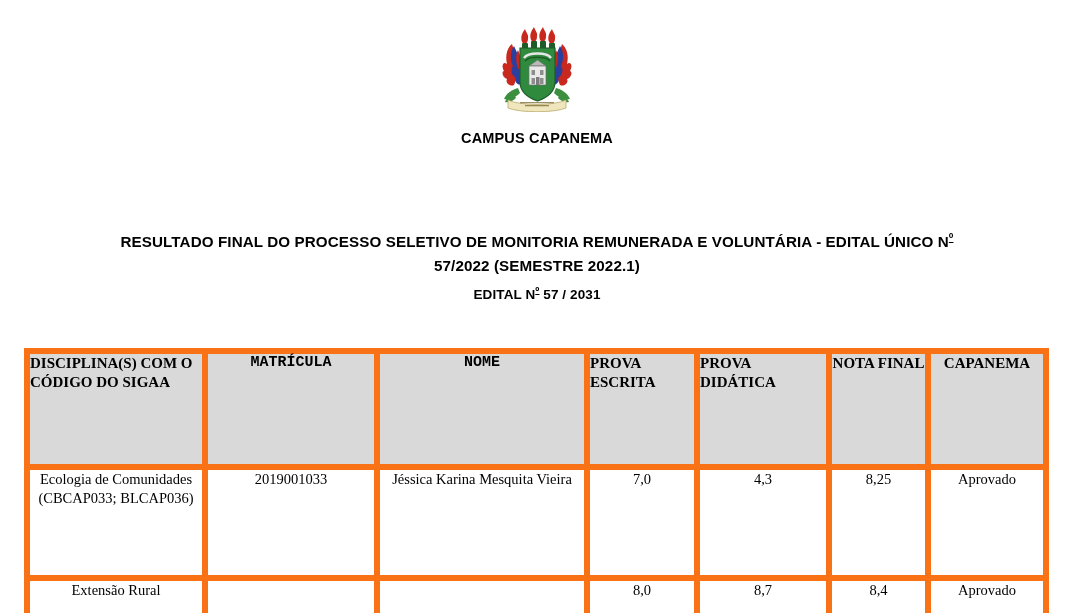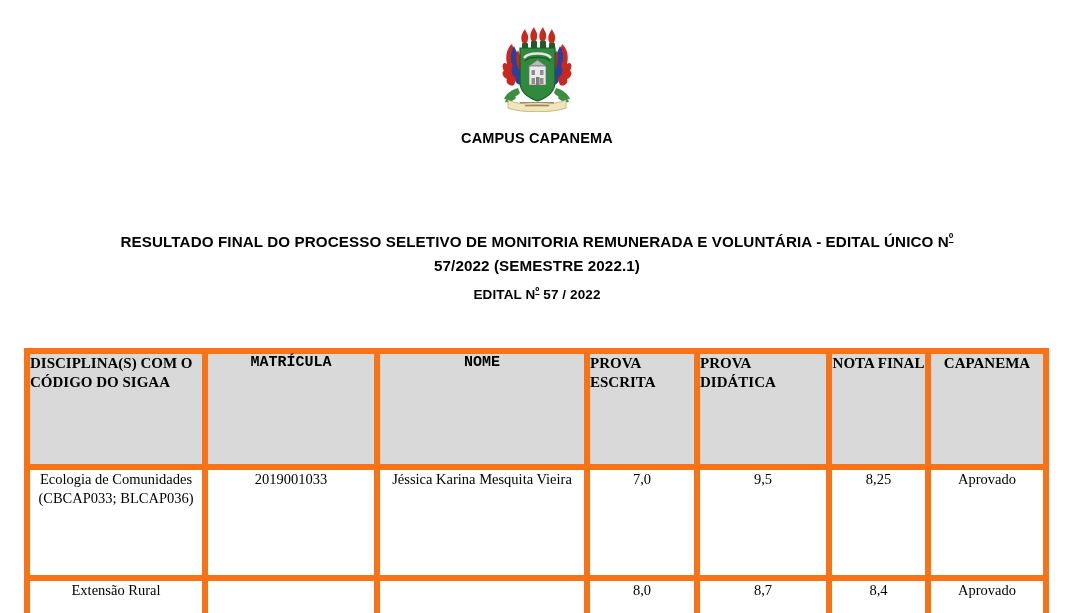--- a/index.html
+++ b/index.html
@@ -185,21 +185,21 @@
 <div class="inst-head">
   <div>CAMPUS CAPANEMA</div>
 </div>
 
 <div class="doc-title">
   <span>RESULTADO FINAL DO PROCESSO SELETIVO DE MONITORIA REMUNERADA E VOLUNTÁRIA - EDITAL</span>
   <span><span>ÚNICO N</span><span class="ord">º</span><span> 57/2022 (SEMESTRE 2022.1)</span></span>
 </div>
 
 <div class="doc-subtitle">
-  <span>EDITAL N</span><span class="ord">º</span><span> 57 / 2022</span>
+  <span>EDITAL N</span><span class="ord">º</span><span> 57 / 2031</span>
 </div>
 
 <div class="tbl-wrap">
   <table class="result">
     <colgroup>
       <col class="c1">
         <col class="c2">
         <col class="c3">
         <col class="c4">
       <col class="c5">
@@ -216,21 +216,21 @@
         <th class="cm">NOTA FINAL</th>
         <th class="cm">CAPANEMA</th>
       </tr>
     </thead>
     <tbody>
       <tr>
         <td class="disc"> Ecologia de Comunidades (CBCAP033; BLCAP036)</td>
         <td class="mid">2019001033</td>
         <td class="mid">Jéssica Karina Mesquita Vieira</td>
         <td class="mid">7,0</td>
-        <td class="mid">9,5</td>
+        <td class="mid">4,3</td>
         <td class="mid">8,25</td>
         <td class="mid">Aprovado</td>
       </tr>
       <tr>
         <td class="mid2">Extensão Rural</td>
         <td class="mid2"></td>
         <td class="mid2"></td>
         <td class="mid2">8,0</td>
         <td class="mid2">8,7</td>
         <td class="mid2">8,4</td>

